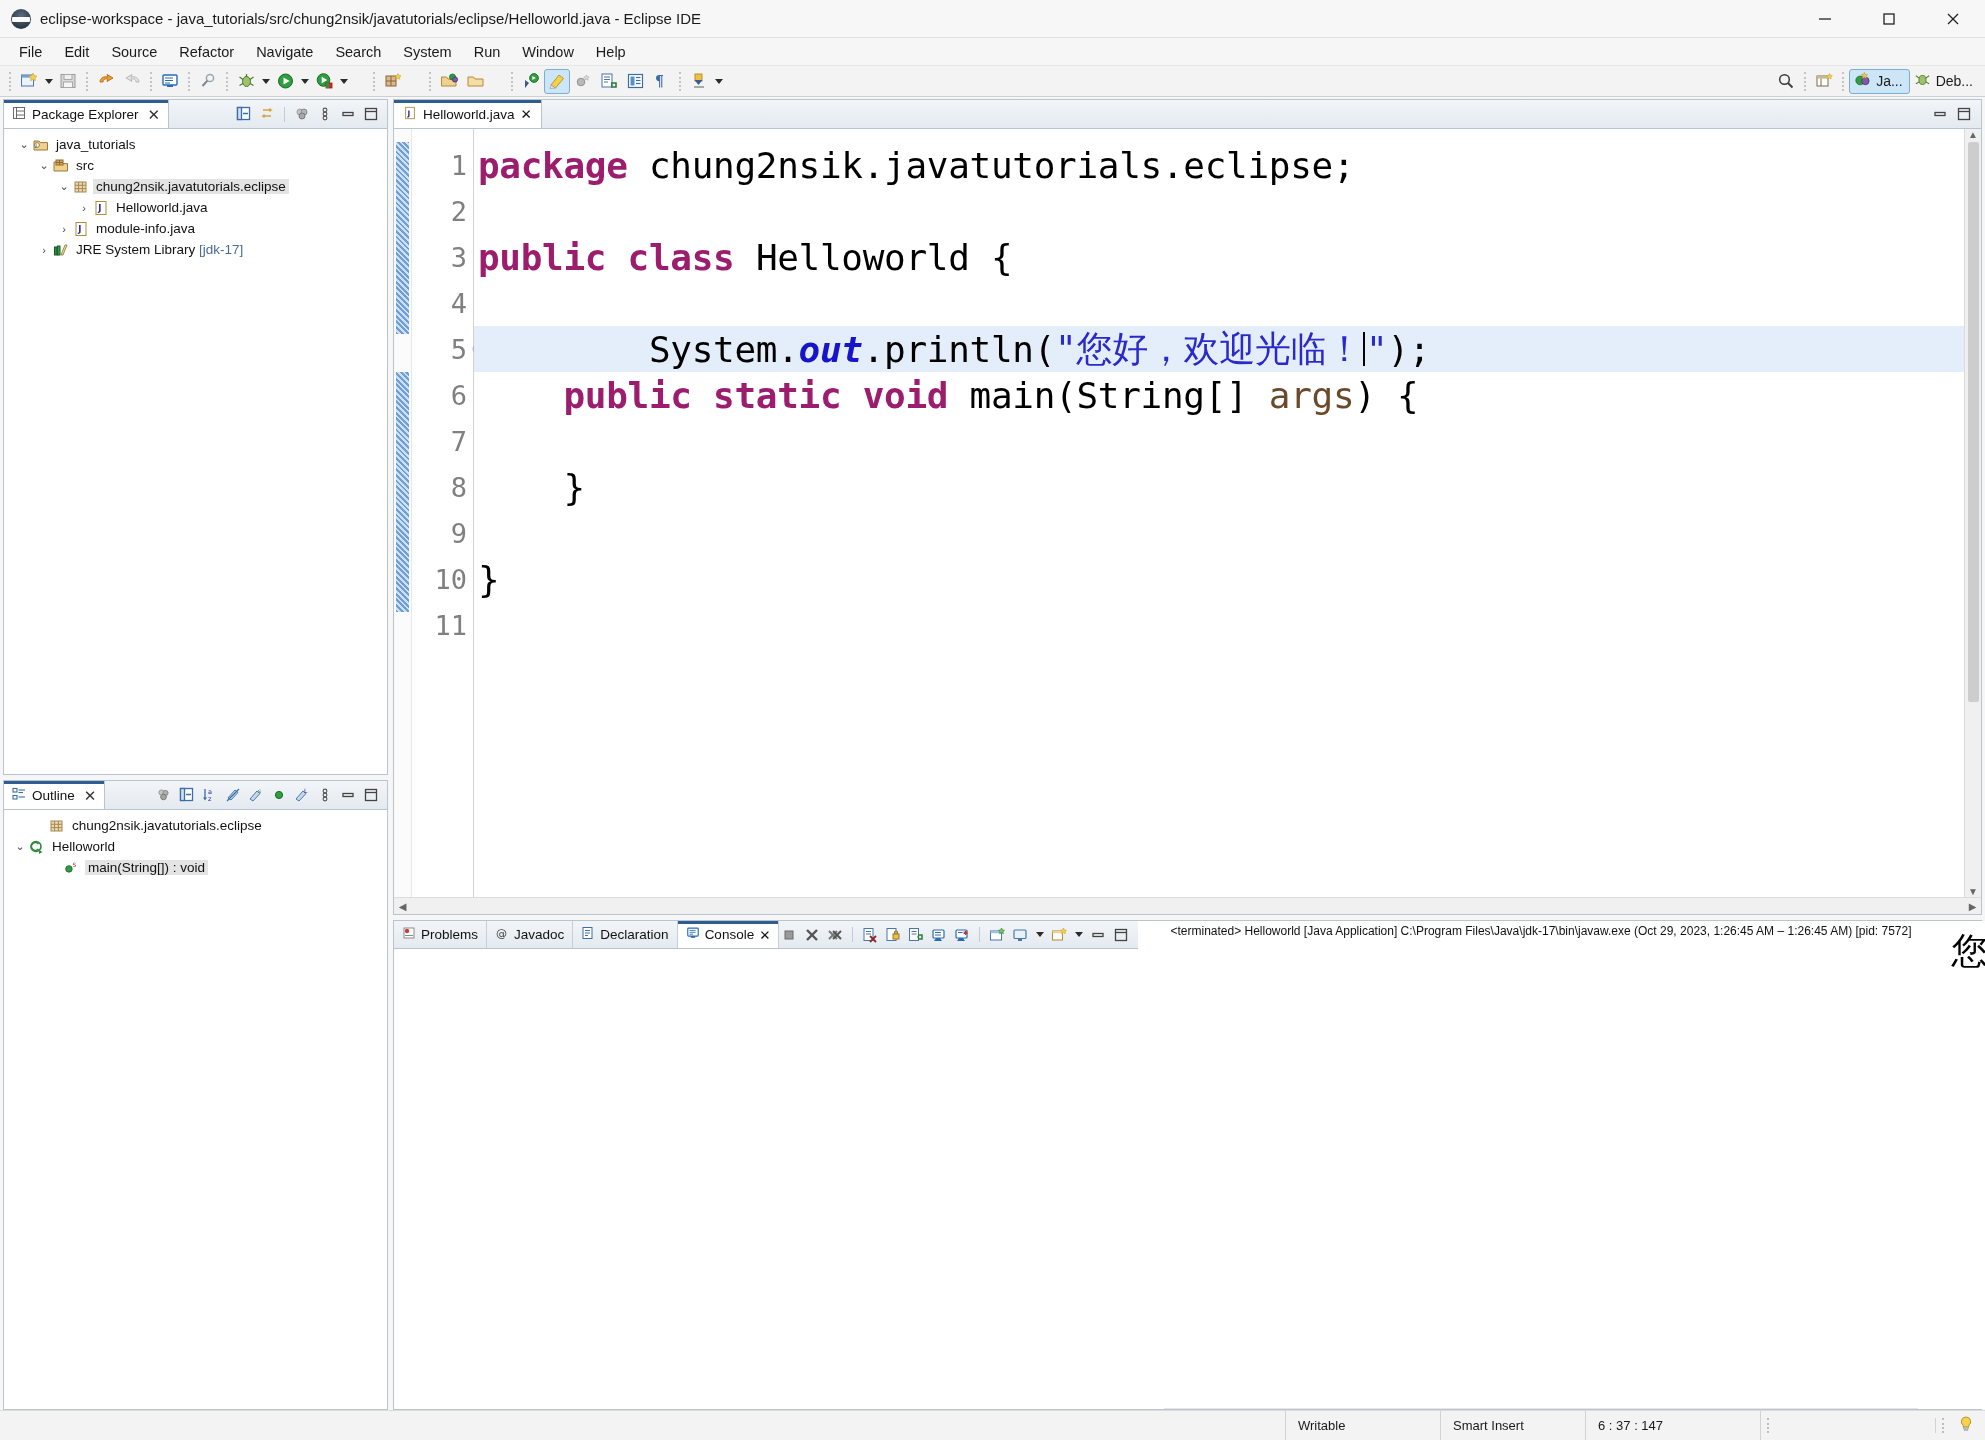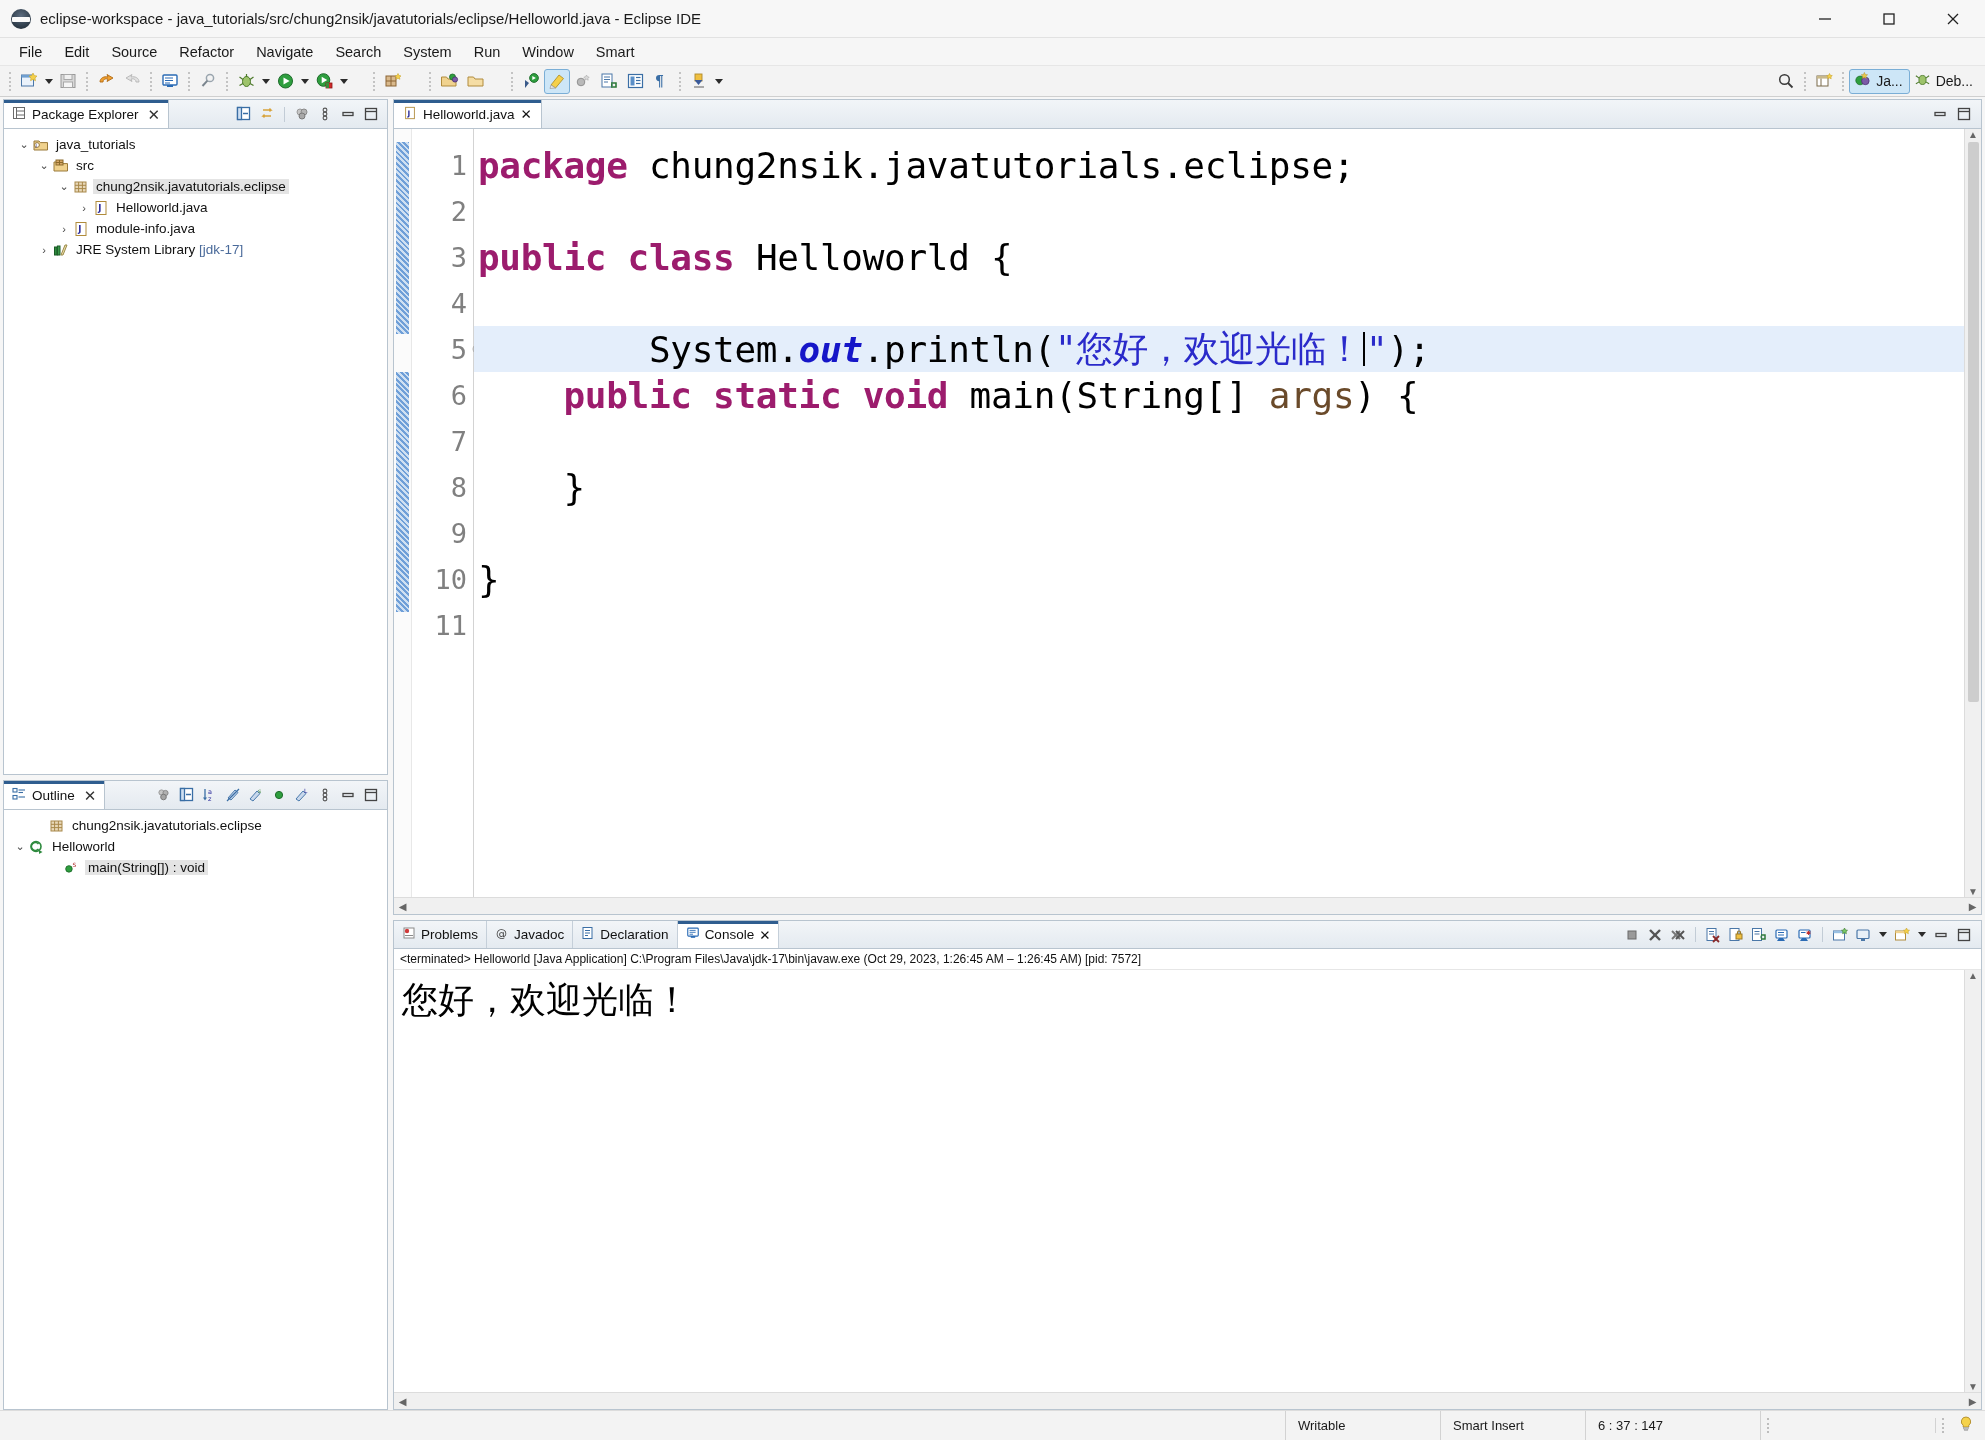--- a/index.html
+++ b/index.html
@@ -238,21 +238,21 @@
     width: 17px; flex: 0 0 17px; background: #f0f0f0; border-left: 1px solid #dcdcdc;
     display: flex; flex-direction: column; align-items: center;
   }
   .vs-thumb { width: 11px; background: #cdcdcd; border-radius: 2px; margin: 2px 0; }
 
   
   .console-part {
     flex: 0 0 490px;
     margin-top: 5px;
     background: #fff; border: 1px solid #b8c4cf;
-    display: flex; flex-direction: column; min-height: 0;
+    display: flex; min-height: 0; gap: 26px;
   }
   .con-tabbar {
     height: 28px; flex: 0 0 28px;
     background: linear-gradient(to bottom, #f2f5f8 0%, #e4eaf0 100%);
     display: flex; align-items: stretch; border-bottom: 1px solid #b8c4cf;
   }
   .con-tab {
     display: flex; align-items: center; gap: 5px; padding: 0 8px;
     font-size: 13.5px; color: #111; white-space: nowrap;
     border-right: 1px solid #c5cfd9;
@@ -327,21 +327,21 @@
   <div class="menubar">
     <div class="menu-item">File</div>
     <div class="menu-item">Edit</div>
     <div class="menu-item">Source</div>
     <div class="menu-item">Refactor</div>
     <div class="menu-item">Navigate</div>
     <div class="menu-item">Search</div>
     <div class="menu-item">System</div>
     <div class="menu-item">Run</div>
     <div class="menu-item">Window</div>
-    <div class="menu-item">Smart</div>
+    <div class="menu-item">Help</div>
   </div>
 
   <div class="toolbar">
     <div class="tb-sep"></div>
     <div class="tb-btn">
       <svg width="18" height="18" viewBox="0 0 18 18">
           <rect x="1.5" y="3" width="12" height="11" fill="#eaf2fb" stroke="#4a77a8"></rect>
           <rect x="1.5" y="3" width="12" height="2.6" fill="#6f9fd0"></rect>
           <path d="M13 1 l1.3 2.6 2.7.5-2 1.9.5 2.7L13 7.4 10.5 8.7l.5-2.7-2-1.9 2.7-.5z" fill="#f5d04a" stroke="#c9a62e" stroke-width=".6"></path>
         </svg>

